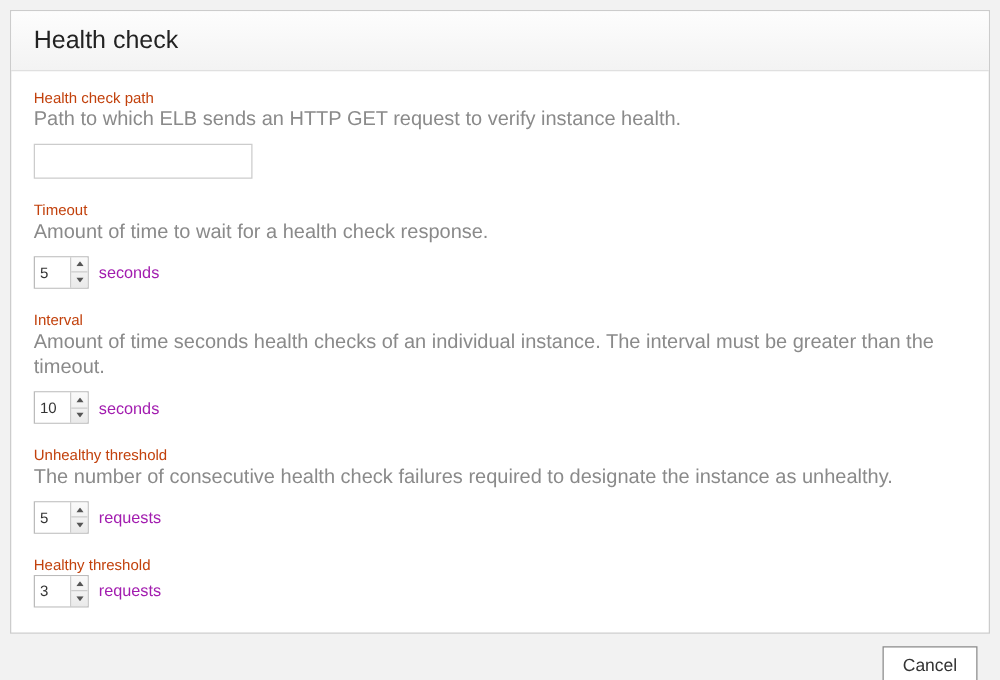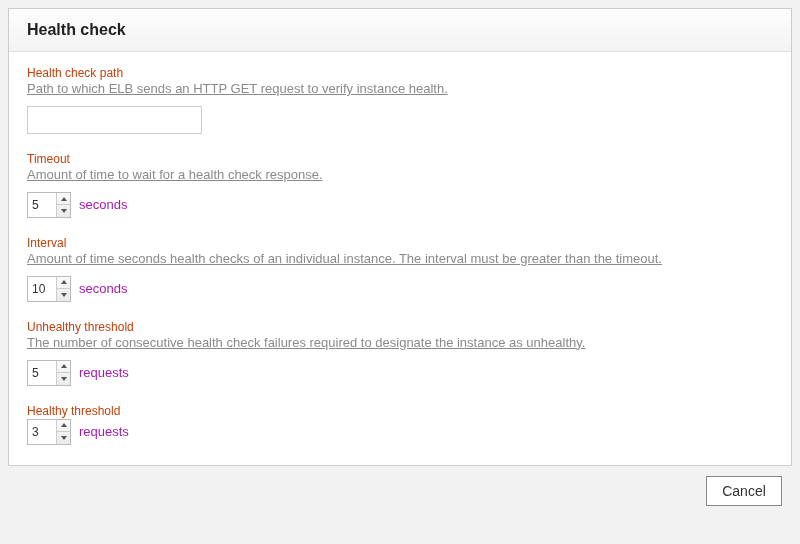--- a/index.html
+++ b/index.html
@@ -19,41 +19,40 @@
   .panel {
     background: #fff;
     border: 1px solid #ccc;
   }
   .panel-header {
     background: linear-gradient(#fdfdfd, #f3f3f3);
     border-bottom: 1px solid #e0e0e0;
     padding: 12px 18px 12px 18px;
   }
   .panel-title {
-    font-size: 16px;
-    font-weight: bold;
+    font-size: 20px;
+    font-weight: normal;
     color: #222;
   }
   .panel-body {
     padding: 14px 18px 10px 18px;
   }
   .field {
     margin-bottom: 18px;
   }
   .field-label {
     font-size: 12px;
     color: #c2410c;
     margin-bottom: 1px;
   }
   .field-desc {
-    font-size: 13px;
+    font-size: 16px;
     color: #8a8a8a;
     margin-bottom: 8px;
     line-height: 1.3;
-    text-decoration: underline;
   }
   .text-input {
     width: 175px;
     height: 28px;
     border: 1px solid #ccc;
     padding: 3px 6px;
     font-size: 12px;
   }
   .num-row {
     display: flex;

